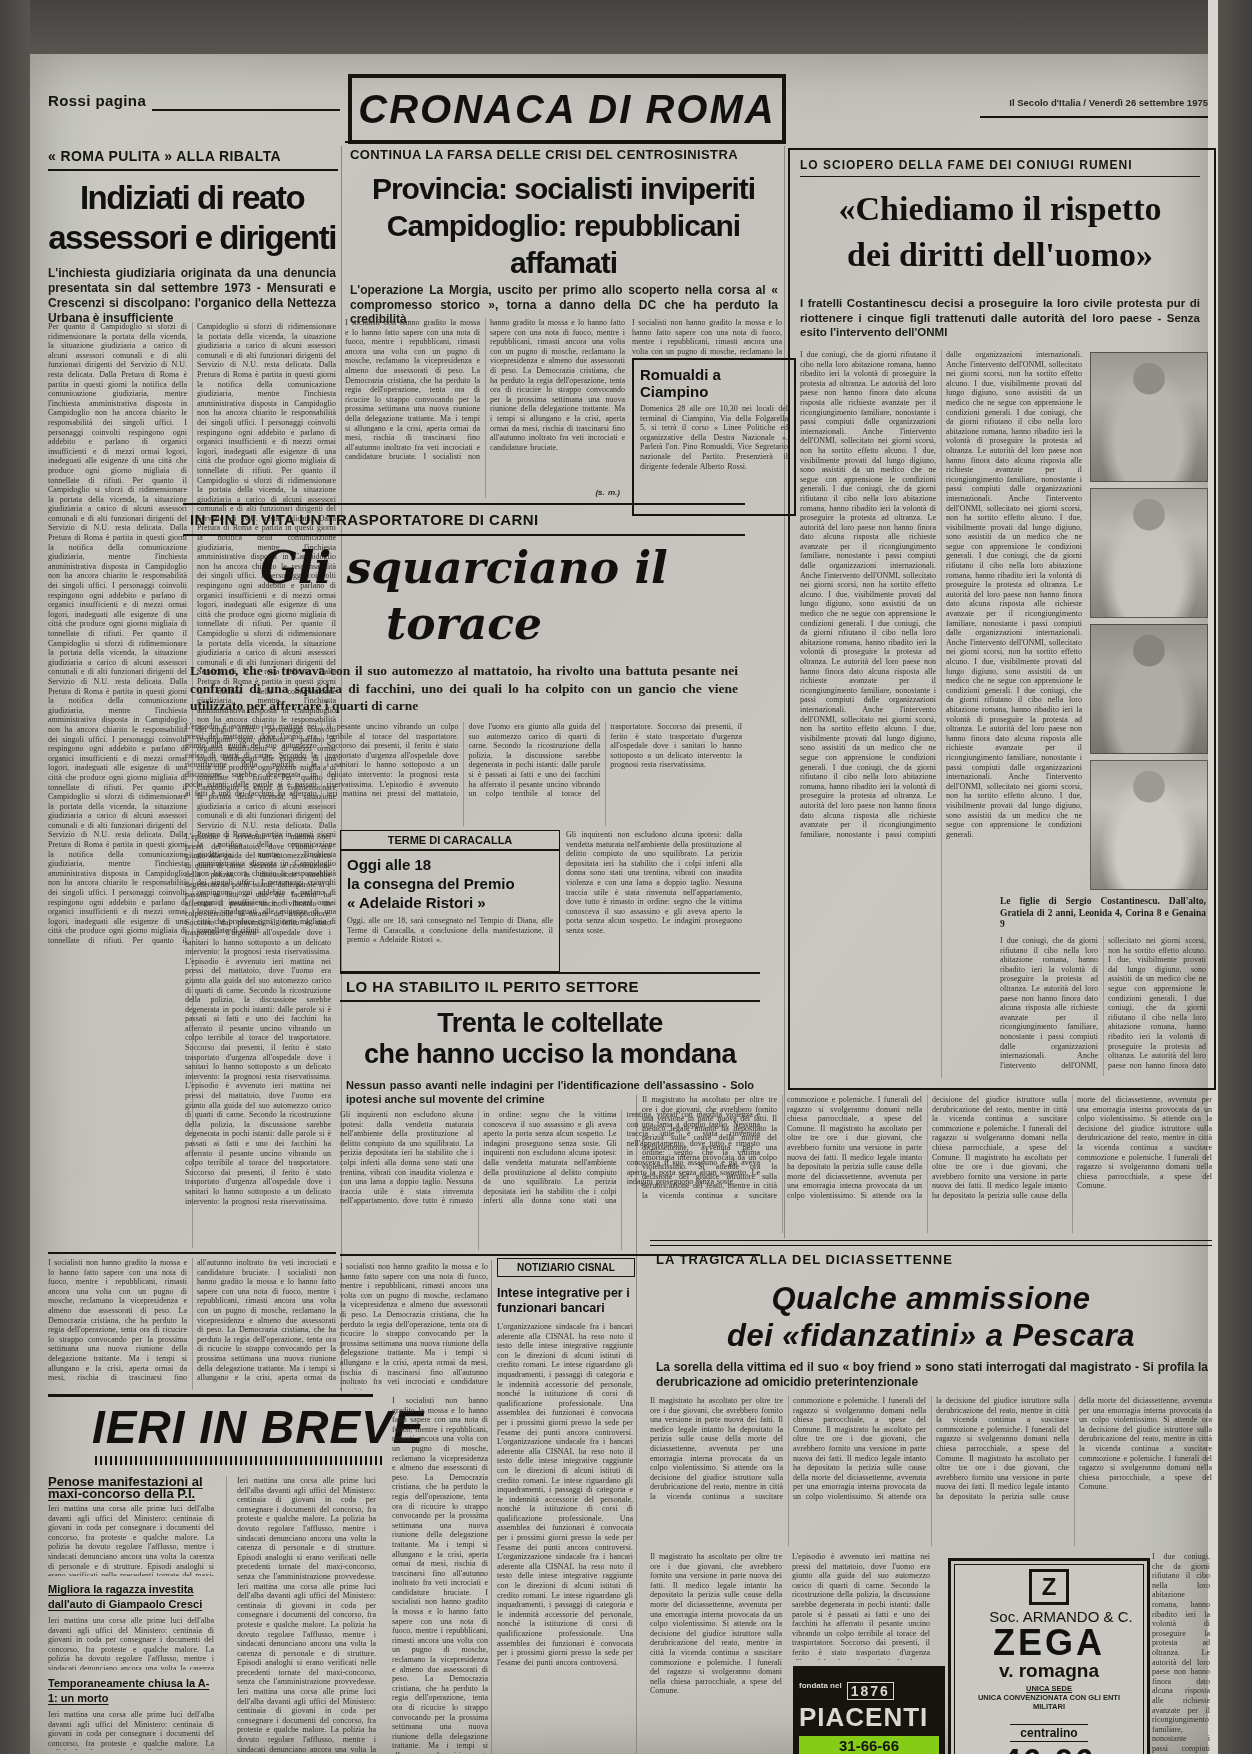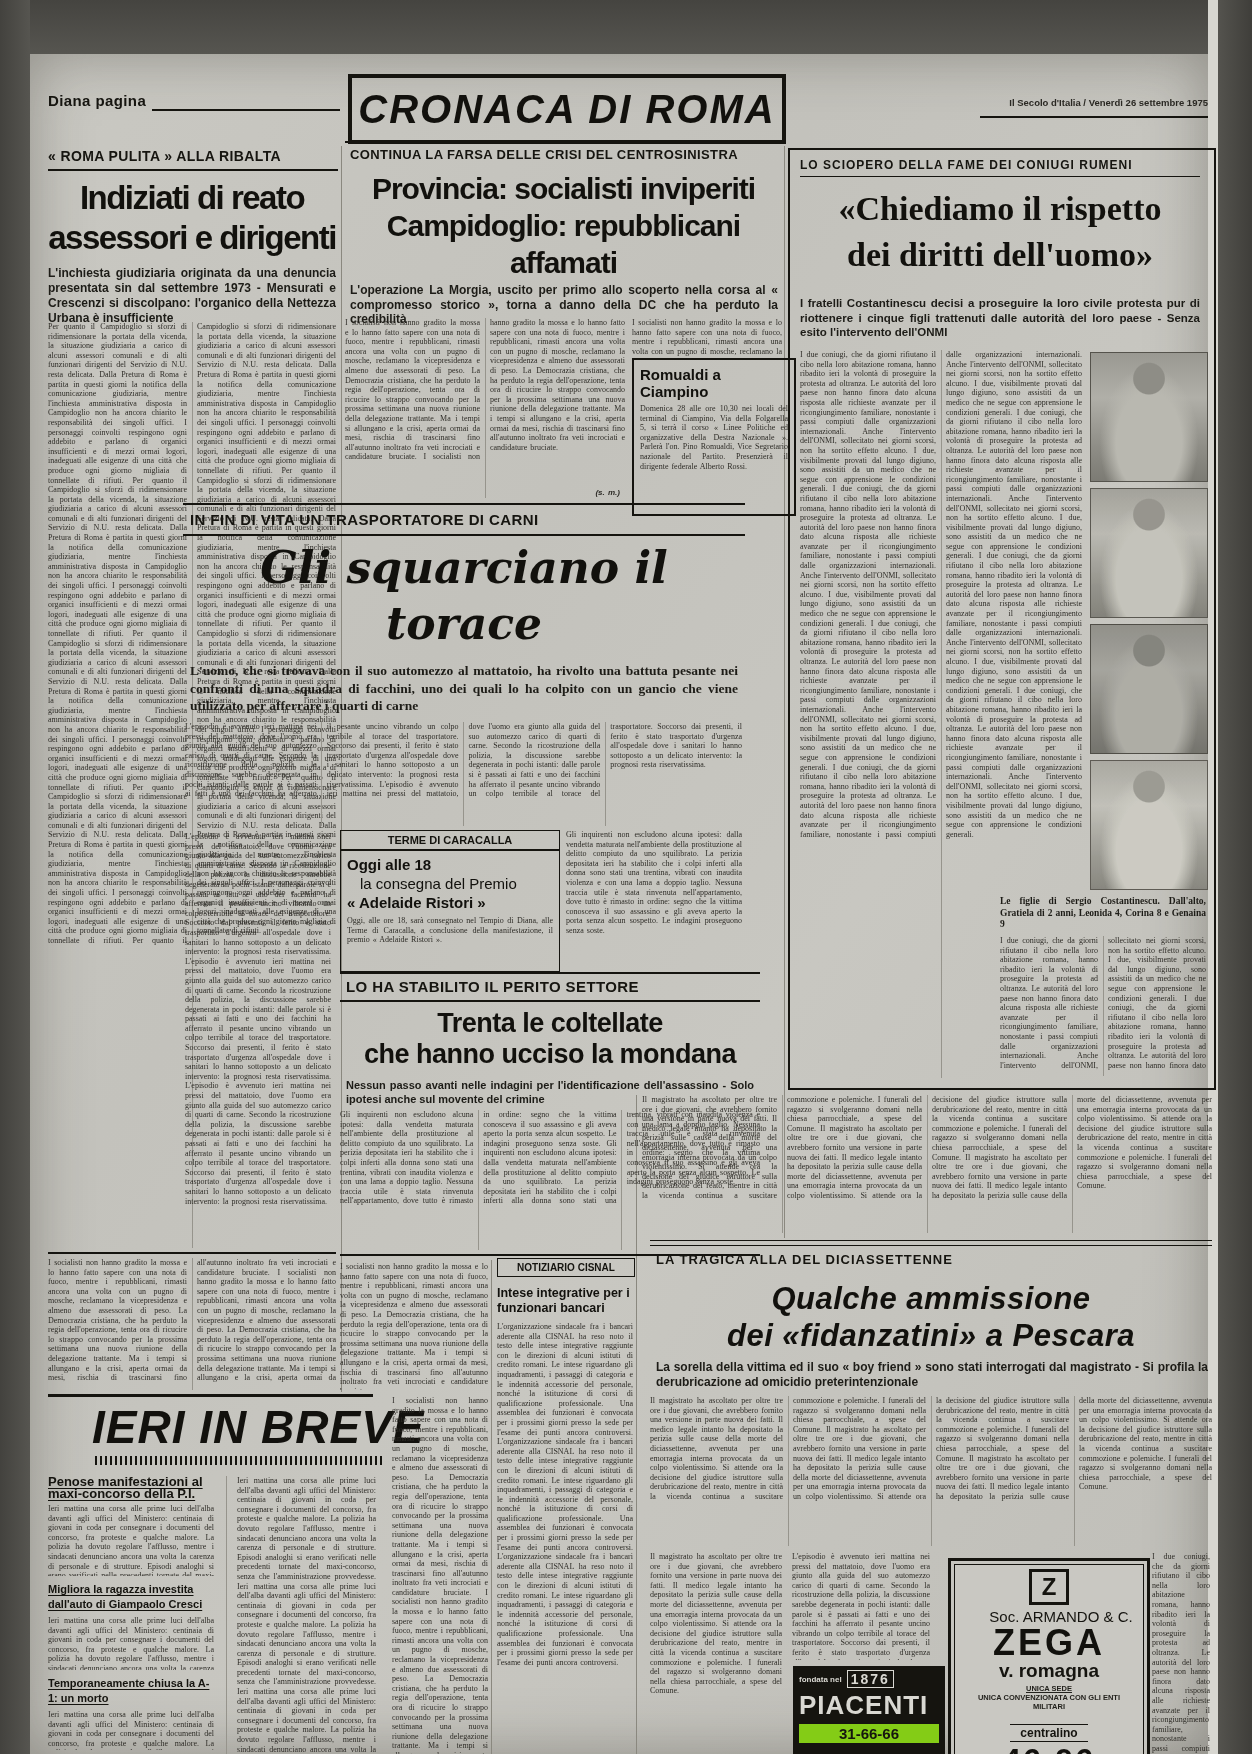--- a/index.html
+++ b/index.html
@@ -35,21 +35,21 @@
 <body>
 
 <div class="page">
   <div class="paper"></div>
 
   <div class="ab" style="left:0;top:0;width:1252px;height:54px;background:linear-gradient(180deg,#454440,#565550);"></div>
   <div class="ab" style="left:0;top:0;width:30px;height:1754px;background:linear-gradient(90deg,#43423e,#565550);"></div>
   <div class="ab" style="left:1208px;top:0;width:10px;height:1754px;background:#d7d6d0;"></div>
   <div class="ab" style="left:1218px;top:0;width:34px;height:1754px;background:linear-gradient(90deg,#54534e,#3f3e3a);"></div>
 
-  <div class="ab k" style="left:48px;top:92px;font-size:15px;">Diana pagina</div>
+  <div class="ab k" style="left:48px;top:92px;font-size:15px;">Rossi pagina</div>
   <div class="ab rule" style="left:152px;top:109px;width:188px;height:2px;"></div>
   <div class="ab" style="left:348px;top:74px;width:430px;height:62px;border:4px solid #15140f;display:flex;align-items:center;justify-content:center;">
     <span class="sans" style="font-weight:900;font-style:italic;font-size:40px;letter-spacing:2px;color:#12110d;">CRONACA DI ROMA</span>
   </div>
   <div class="ab sans" style="left:980px;top:97px;width:228px;font-size:9.5px;font-weight:700;color:#2a2823;text-align:right;">Il Secolo d'Italia / Venerdì 26 settembre 1975</div>
   <div class="ab rule" style="left:980px;top:116px;width:228px;height:2px;"></div>
 
   <div class="ab vr" style="left:341px;top:146px;height:1246px;"></div>
   <div class="ab vr" style="left:784px;top:146px;height:1092px;"></div>
   <div class="ab vr" style="left:636px;top:1095px;height:659px;"></div>
@@ -95,21 +95,21 @@
   <div class="ab k" style="left:190px;top:511px;font-size:15px;">IN FIN DI VITA UN TRASPORTATORE DI CARNI</div>
   <div class="ab rule" style="left:183px;top:534px;width:562px;height:2px;"></div>
   <div class="ab" style="left:183px;top:540px;width:562px;text-align:center;font-family:'DejaVu Serif',serif;font-style:italic;font-weight:700;font-size:44px;line-height:56px;color:#12110d;">Gli squarciano il torace</div>
   <div class="ab deckser" style="left:190px;top:662px;width:548px;font-size:13.5px;line-height:17.5px;">L'uomo, che si trovava con il suo automezzo al mattatoio, ha rivolto una battuta pesante nei confronti di una squadra di facchini, uno dei quali lo ha colpito con un gancio che viene utilizzato per afferrare i quarti di carne</div>
   <div class="ab tiny cols4" style="left:185px;top:722px;width:557px;height:104px;">L'episodio è avvenuto ieri mattina nei pressi del mattatoio, dove l'uomo era giunto alla guida del suo automezzo carico di quarti di carne. Secondo la ricostruzione della polizia, la discussione sarebbe degenerata in pochi istanti: dalle parole si è passati ai fatti e uno dei facchini ha afferrato il pesante uncino vibrando un colpo terribile al torace del trasportatore. Soccorso dai presenti, il ferito è stato trasportato d'urgenza all'ospedale dove i sanitari lo hanno sottoposto a un delicato intervento: la prognosi resta riservatissima. L'episodio è avvenuto ieri mattina nei pressi del mattatoio, dove l'uomo era giunto alla guida del suo automezzo carico di quarti di carne. Secondo la ricostruzione della polizia, la discussione sarebbe degenerata in pochi istanti: dalle parole si è passati ai fatti e uno dei facchini ha afferrato il pesante uncino vibrando un colpo terribile al torace del trasportatore. Soccorso dai presenti, il ferito è stato trasportato d'urgenza all'ospedale dove i sanitari lo hanno sottoposto a un delicato intervento: la prognosi resta riservatissima.</div>
   <div class="ab tiny" style="left:185px;top:832px;width:146px;height:556px;">L'episodio è avvenuto ieri mattina nei pressi del mattatoio, dove l'uomo era giunto alla guida del suo automezzo carico di quarti di carne. Secondo la ricostruzione della polizia, la discussione sarebbe degenerata in pochi istanti: dalle parole si è passati ai fatti e uno dei facchini ha afferrato il pesante uncino vibrando un colpo terribile al torace del trasportatore. Soccorso dai presenti, il ferito è stato trasportato d'urgenza all'ospedale dove i sanitari lo hanno sottoposto a un delicato intervento: la prognosi resta riservatissima. L'episodio è avvenuto ieri mattina nei pressi del mattatoio, dove l'uomo era giunto alla guida del suo automezzo carico di quarti di carne. Secondo la ricostruzione della polizia, la discussione sarebbe degenerata in pochi istanti: dalle parole si è passati ai fatti e uno dei facchini ha afferrato il pesante uncino vibrando un colpo terribile al torace del trasportatore. Soccorso dai presenti, il ferito è stato trasportato d'urgenza all'ospedale dove i sanitari lo hanno sottoposto a un delicato intervento: la prognosi resta riservatissima. L'episodio è avvenuto ieri mattina nei pressi del mattatoio, dove l'uomo era giunto alla guida del suo automezzo carico di quarti di carne. Secondo la ricostruzione della polizia, la discussione sarebbe degenerata in pochi istanti: dalle parole si è passati ai fatti e uno dei facchini ha afferrato il pesante uncino vibrando un colpo terribile al torace del trasportatore. Soccorso dai presenti, il ferito è stato trasportato d'urgenza all'ospedale dove i sanitari lo hanno sottoposto a un delicato intervento: la prognosi resta riservatissima.</div>
 
   <div class="ab" style="left:340px;top:830px;width:218px;height:140px;border:1.5px solid #15140f;overflow:hidden;">
     <div class="sans" style="font-weight:800;font-size:11px;text-align:center;padding:3px 0;border-bottom:2px solid #15140f;color:#15140f;">TERME DI CARACALLA</div>
     <div class="sans" style="font-weight:800;font-size:15px;line-height:19px;padding:4px 6px 0;color:#12110d;">Oggi alle 18</div>
-    <div class="sans" style="font-weight:400;font-size:15px;line-height:19px;padding:0 19px;color:#12110d;">la consegna del Premio</div>
+    <div class="sans" style="font-weight:700;font-size:15px;line-height:19px;padding:0 6px;color:#12110d;">la consegna del Premio</div>
     <div class="sans" style="font-weight:800;font-size:15px;line-height:19px;padding:0 6px;color:#12110d;">« Adelaide Ristori »</div>
     <div class="tiny" style="margin:4px 6px 0;height:34px;">Oggi, alle ore 18, sarà consegnato nel Tempio di Diana, alle Terme di Caracalla, a conclusione della manifestazione, il premio « Adelaide Ristori ».</div>
   </div>
   <div class="ab tiny" style="left:566px;top:830px;width:176px;height:140px;">Gli inquirenti non escludono alcuna ipotesi: dalla vendetta maturata nell'ambiente della prostituzione al delitto compiuto da uno squilibrato. La perizia depositata ieri ha stabilito che i colpi inferti alla donna sono stati una trentina, vibrati con inaudita violenza e con una lama a doppio taglio. Nessuna traccia utile è stata rinvenuta nell'appartamento, dove tutto è rimasto in ordine: segno che la vittima conosceva il suo assassino e gli aveva aperto la porta senza alcun sospetto. Le indagini proseguono senza soste.</div>
 
   <div class="ab rule" style="left:340px;top:972px;width:420px;height:2px;"></div>
   <div class="ab k" style="left:346px;top:978px;font-size:15px;">LO HA STABILITO IL PERITO SETTORE</div>
   <div class="ab rule" style="left:340px;top:1000px;width:420px;height:2px;"></div>
   <div class="ab hl" style="left:340px;top:1008px;width:420px;font-size:27px;line-height:31px;letter-spacing:-.5px;">Trenta le coltellate</div>
   <div class="ab hl" style="left:340px;top:1039px;width:420px;font-size:27px;line-height:31px;letter-spacing:-.5px;">che hanno ucciso la mondana</div>
@@ -145,21 +145,21 @@
   <div class="ab hl" style="left:650px;top:1317px;width:562px;font-size:31px;line-height:37px;font-style:italic;letter-spacing:.5px;">dei «fidanzatini» a Pescara</div>
   <div class="ab deck" style="left:656px;top:1360px;width:552px;font-size:12px;line-height:15px;">La sorella della vittima ed il suo « boy friend » sono stati interrogati dal magistrato - Si profila la derubricazione ad omicidio preterintenzionale</div>
   <div class="ab tiny cols4" style="left:650px;top:1396px;width:562px;height:150px;">Il magistrato ha ascoltato per oltre tre ore i due giovani, che avrebbero fornito una versione in parte nuova dei fatti. Il medico legale intanto ha depositato la perizia sulle cause della morte del diciassettenne, avvenuta per una emorragia interna provocata da un colpo violentissimo. Si attende ora la decisione del giudice istruttore sulla derubricazione del reato, mentre in città la vicenda continua a suscitare commozione e polemiche. I funerali del ragazzo si svolgeranno domani nella chiesa parrocchiale, a spese del Comune. Il magistrato ha ascoltato per oltre tre ore i due giovani, che avrebbero fornito una versione in parte nuova dei fatti. Il medico legale intanto ha depositato la perizia sulle cause della morte del diciassettenne, avvenuta per una emorragia interna provocata da un colpo violentissimo. Si attende ora la decisione del giudice istruttore sulla derubricazione del reato, mentre in città la vicenda continua a suscitare commozione e polemiche. I funerali del ragazzo si svolgeranno domani nella chiesa parrocchiale, a spese del Comune. Il magistrato ha ascoltato per oltre tre ore i due giovani, che avrebbero fornito una versione in parte nuova dei fatti. Il medico legale intanto ha depositato la perizia sulle cause della morte del diciassettenne, avvenuta per una emorragia interna provocata da un colpo violentissimo. Si attende ora la decisione del giudice istruttore sulla derubricazione del reato, mentre in città la vicenda continua a suscitare commozione e polemiche. I funerali del ragazzo si svolgeranno domani nella chiesa parrocchiale, a spese del Comune.</div>
   <div class="ab tiny" style="left:650px;top:1552px;width:132px;height:202px;">Il magistrato ha ascoltato per oltre tre ore i due giovani, che avrebbero fornito una versione in parte nuova dei fatti. Il medico legale intanto ha depositato la perizia sulle cause della morte del diciassettenne, avvenuta per una emorragia interna provocata da un colpo violentissimo. Si attende ora la decisione del giudice istruttore sulla derubricazione del reato, mentre in città la vicenda continua a suscitare commozione e polemiche. I funerali del ragazzo si svolgeranno domani nella chiesa parrocchiale, a spese del Comune.</div>
   <div class="ab tiny" style="left:792px;top:1552px;width:138px;height:108px;">L'episodio è avvenuto ieri mattina nei pressi del mattatoio, dove l'uomo era giunto alla guida del suo automezzo carico di quarti di carne. Secondo la ricostruzione della polizia, la discussione sarebbe degenerata in pochi istanti: dalle parole si è passati ai fatti e uno dei facchini ha afferrato il pesante uncino vibrando un colpo terribile al torace del trasportatore. Soccorso dai presenti, il ferito è stato trasportato d'urgenza all'ospedale dove i sanitari lo hanno sottoposto a un delicato intervento: la prognosi resta riservatissima.</div>
   <div class="ab tiny" style="left:1152px;top:1552px;width:58px;height:202px;">I due coniugi, che da giorni rifiutano il cibo nella loro abitazione romana, hanno ribadito ieri la volontà di proseguire la protesta ad oltranza. Le autorità del loro paese non hanno finora dato alcuna risposta alle richieste avanzate per il ricongiungimento familiare, nonostante i passi compiuti dalle organizzazioni internazionali. Anche l'intervento dell'ONMI, sollecitato nei giorni scorsi, non ha sortito effetto alcuno. I due, visibilmente provati dal lungo digiuno, sono assistiti da un medico che ne segue con apprensione le condizioni generali.</div>
 
   <div class="ab invert" style="left:793px;top:1666px;width:140px;height:88px;overflow:hidden;padding:4px 6px;">
     <div style="display:flex;align-items:center;gap:5px;">
       <span class="sans" style="font-size:8px;font-weight:700;">fondata nel</span>
-      <span class="sans" style="font-size:14px;font-weight:900;border:1px solid #d9d8d2;padding:0 3px;letter-spacing:2px;">1876</span>
+      <span class="sans" style="font-size:14px;font-weight:900;border:1px solid #d9d8d2;padding:0 3px;letter-spacing:2px;margin-top:12px;">1876</span>
     </div>
     <div class="sans" style="font-size:26px;font-weight:900;letter-spacing:1px;margin-top:2px;">PIACENTI</div>
     <div class="sans" style="background:#84cc16;color:#15140f;font-weight:900;font-size:15px;text-align:center;margin-top:3px;padding:1px 0;">31-66-66</div>
   </div>
 
   <div class="ab" style="left:948px;top:1558px;width:196px;height:196px;border:3px solid #15140f;box-shadow:inset 0 0 0 3px #c6c5bf, inset 0 0 0 4px #15140f;overflow:hidden;text-align:center;padding-top:8px;background:#c9c8c2;">
     <div class="sans" style="margin:0 auto;width:34px;height:30px;border:3px solid #15140f;font-weight:900;font-size:24px;line-height:30px;color:#15140f;">Z</div>
     <div class="sans" style="font-size:15px;font-weight:400;margin-top:3px;color:#15140f;margin-left:24px;">Soc. ARMANDO &amp; C.</div>
     <div class="sans" style="font-size:36px;font-weight:900;letter-spacing:3px;line-height:36px;color:#12110d;">ZEGA</div>
     <div class="sans" style="font-size:19px;font-weight:800;line-height:20px;color:#15140f;">v. romagna</div>

